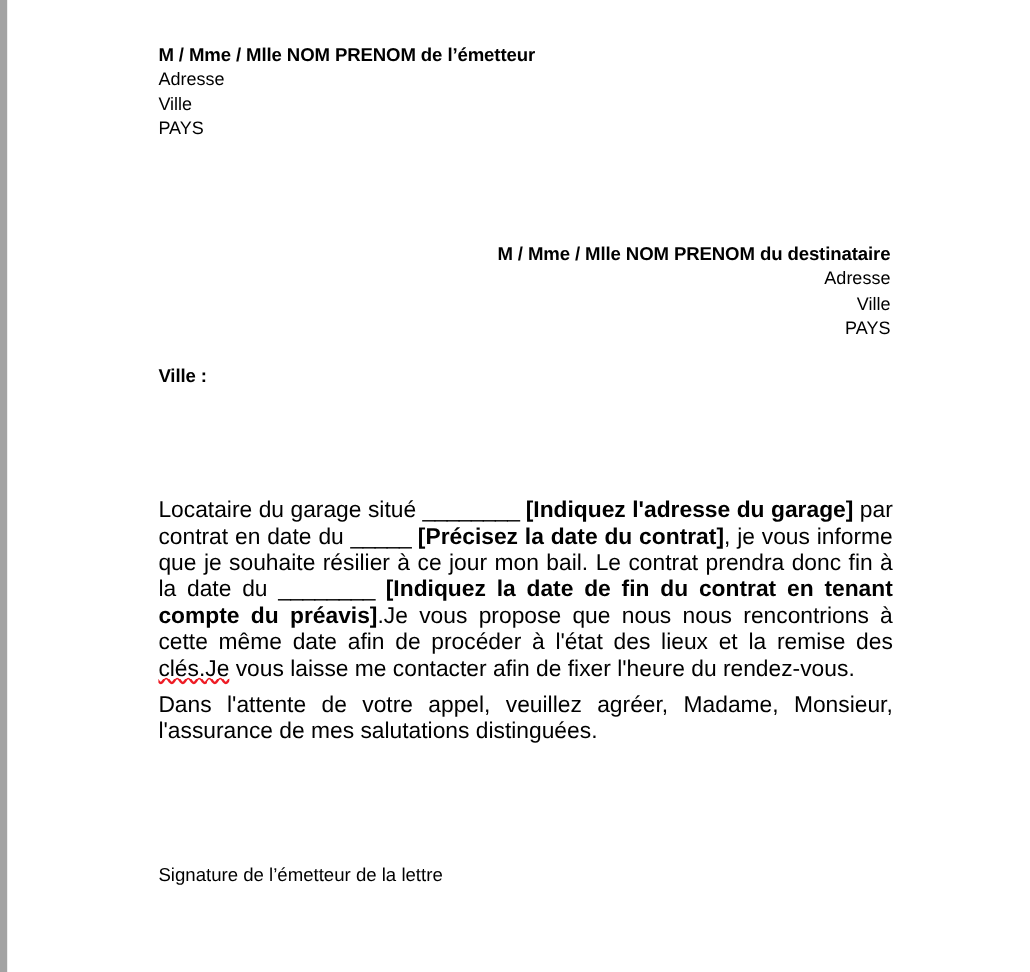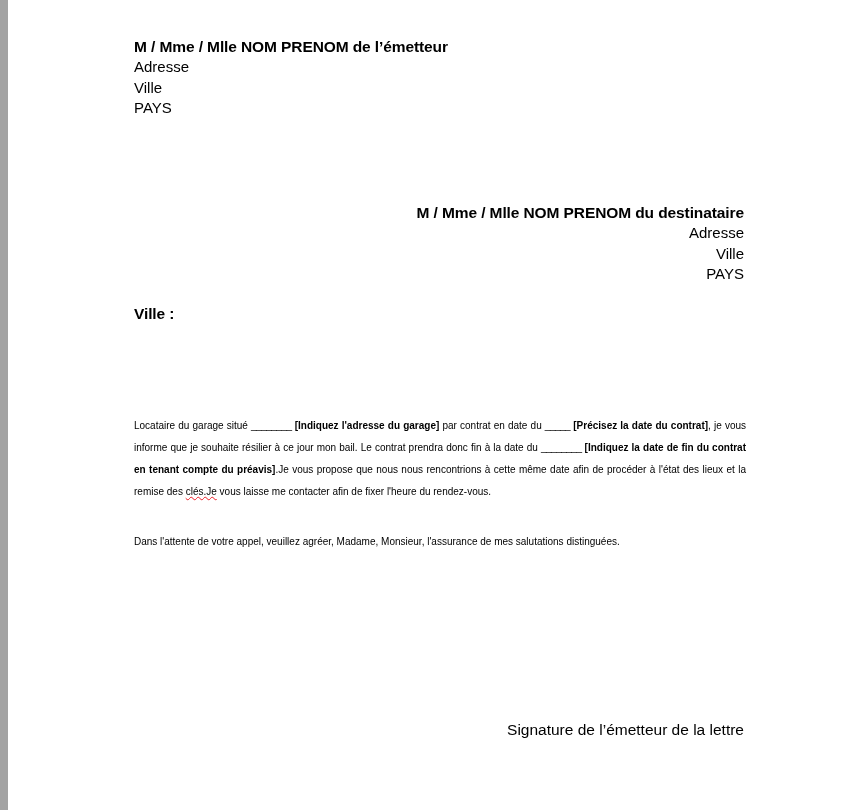--- a/index.html
+++ b/index.html
@@ -9,21 +9,21 @@
   }
   body {
     font-family: "Liberation Sans", sans-serif;
     color: #000000;
   }
   .page {
     position: relative;
     width: 858px;
     height: 810px;
     background: #ffffff;
-    border-left: 8px solid #a3a3a3;
+    border-left: 6px solid #a3a3a3;
     box-sizing: border-box;
     overflow: hidden;
   }
   .content {
     position: absolute;
     left: 126px;
     top: 0;
     width: 610px;
   }
 
@@ -73,46 +73,45 @@
   }
 
   
   .body-block {
     position: absolute;
     top: 415px;
     left: 0;
     width: 612px;
   }
   .para {
-    font-size: 10px;
+    font-size: 19px;
     line-height: 22px;
     text-align: justify;
     margin: 0;
   }
   .para + .para {
-    margin-top: 28px;
+    margin-top: 8px;
   }
   .para b {
     font-weight: bold;
   }
   .blank {
     letter-spacing: -0.5px;
   }
   .misspell {
     text-decoration: underline wavy #ee1c25;
     text-decoration-skip-ink: none;
   }
 
   
   .signature {
     position: absolute;
     top: 721px;
     left: 0;
     width: 610px;
-    text-align: right;
     font-size: 15.5px;
   }
 </style>
 </head>
 <body>
 
 <div class="page">
   <div class="content">
 
     <div class="sender">

